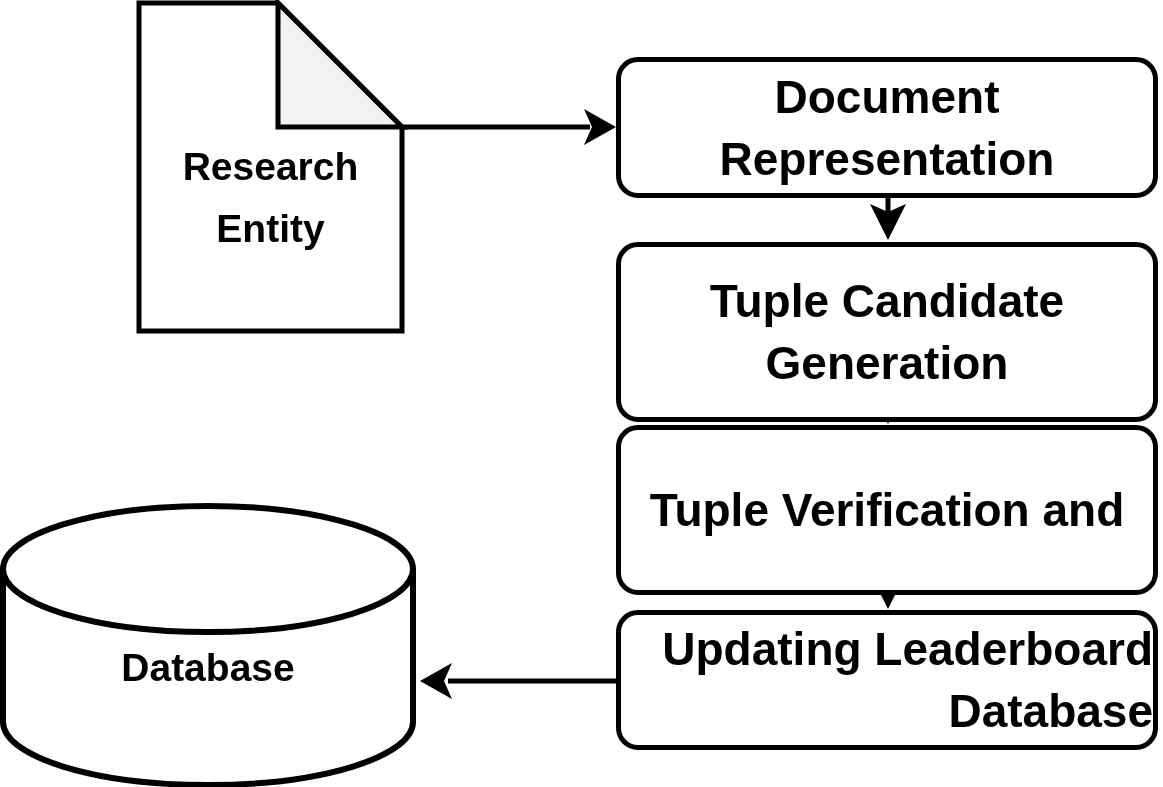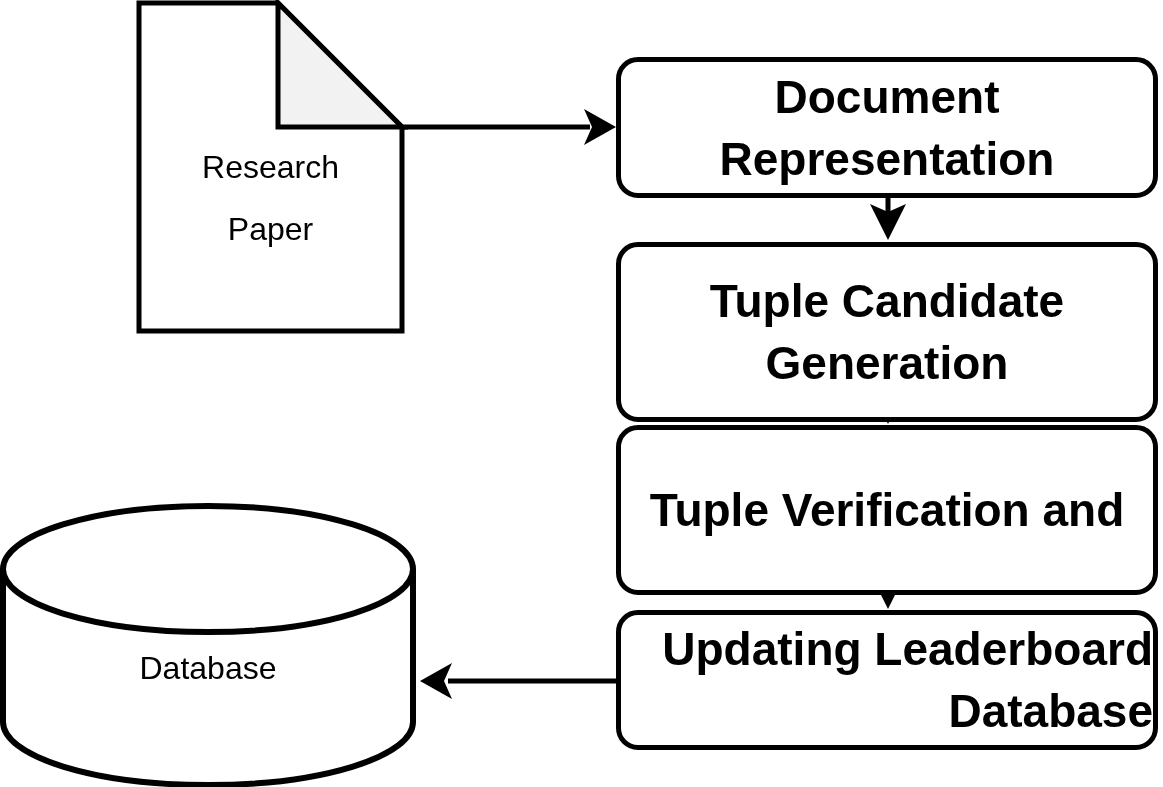--- a/index.html
+++ b/index.html
@@ -35,22 +35,22 @@
     text-align: center;
     font-weight: 700;
     font-size: 46px;
     line-height: 62px;
     color: #000000;
     white-space: nowrap;
   }
   .shape-label {
     position: absolute;
     text-align: center;
-    font-weight: 400;
-    font-size: 32px;
+    font-weight: 700;
+    font-size: 39px;
     line-height: 62px;
     color: #000000;
     white-space: nowrap;
   }
   #paper-label {
     left: 139px;
     top: 136px;
     width: 263px;
   }
   #db-label {
@@ -97,21 +97,21 @@
     </g>
 
     <g>
       <line x1="616" y1="681" x2="448" y2="681" stroke="#000000" stroke-width="5"></line>
       <polygon points="420,681 452,663 444,681 452,699" fill="#000000"></polygon>
     </g>
   </svg>
 
   <div id="paper-label" class="shape-label">
     <div>Research</div>
-    <div>Paper</div>
+    <div>Entity</div>
   </div>
 
   <div id="box-1" class="flow-box">
     <div>Document</div>
     <div>Representation</div>
   </div>
 
   <div id="box-2" class="flow-box">
     <div>Tuple Candidate</div>
     <div>Generation</div>

